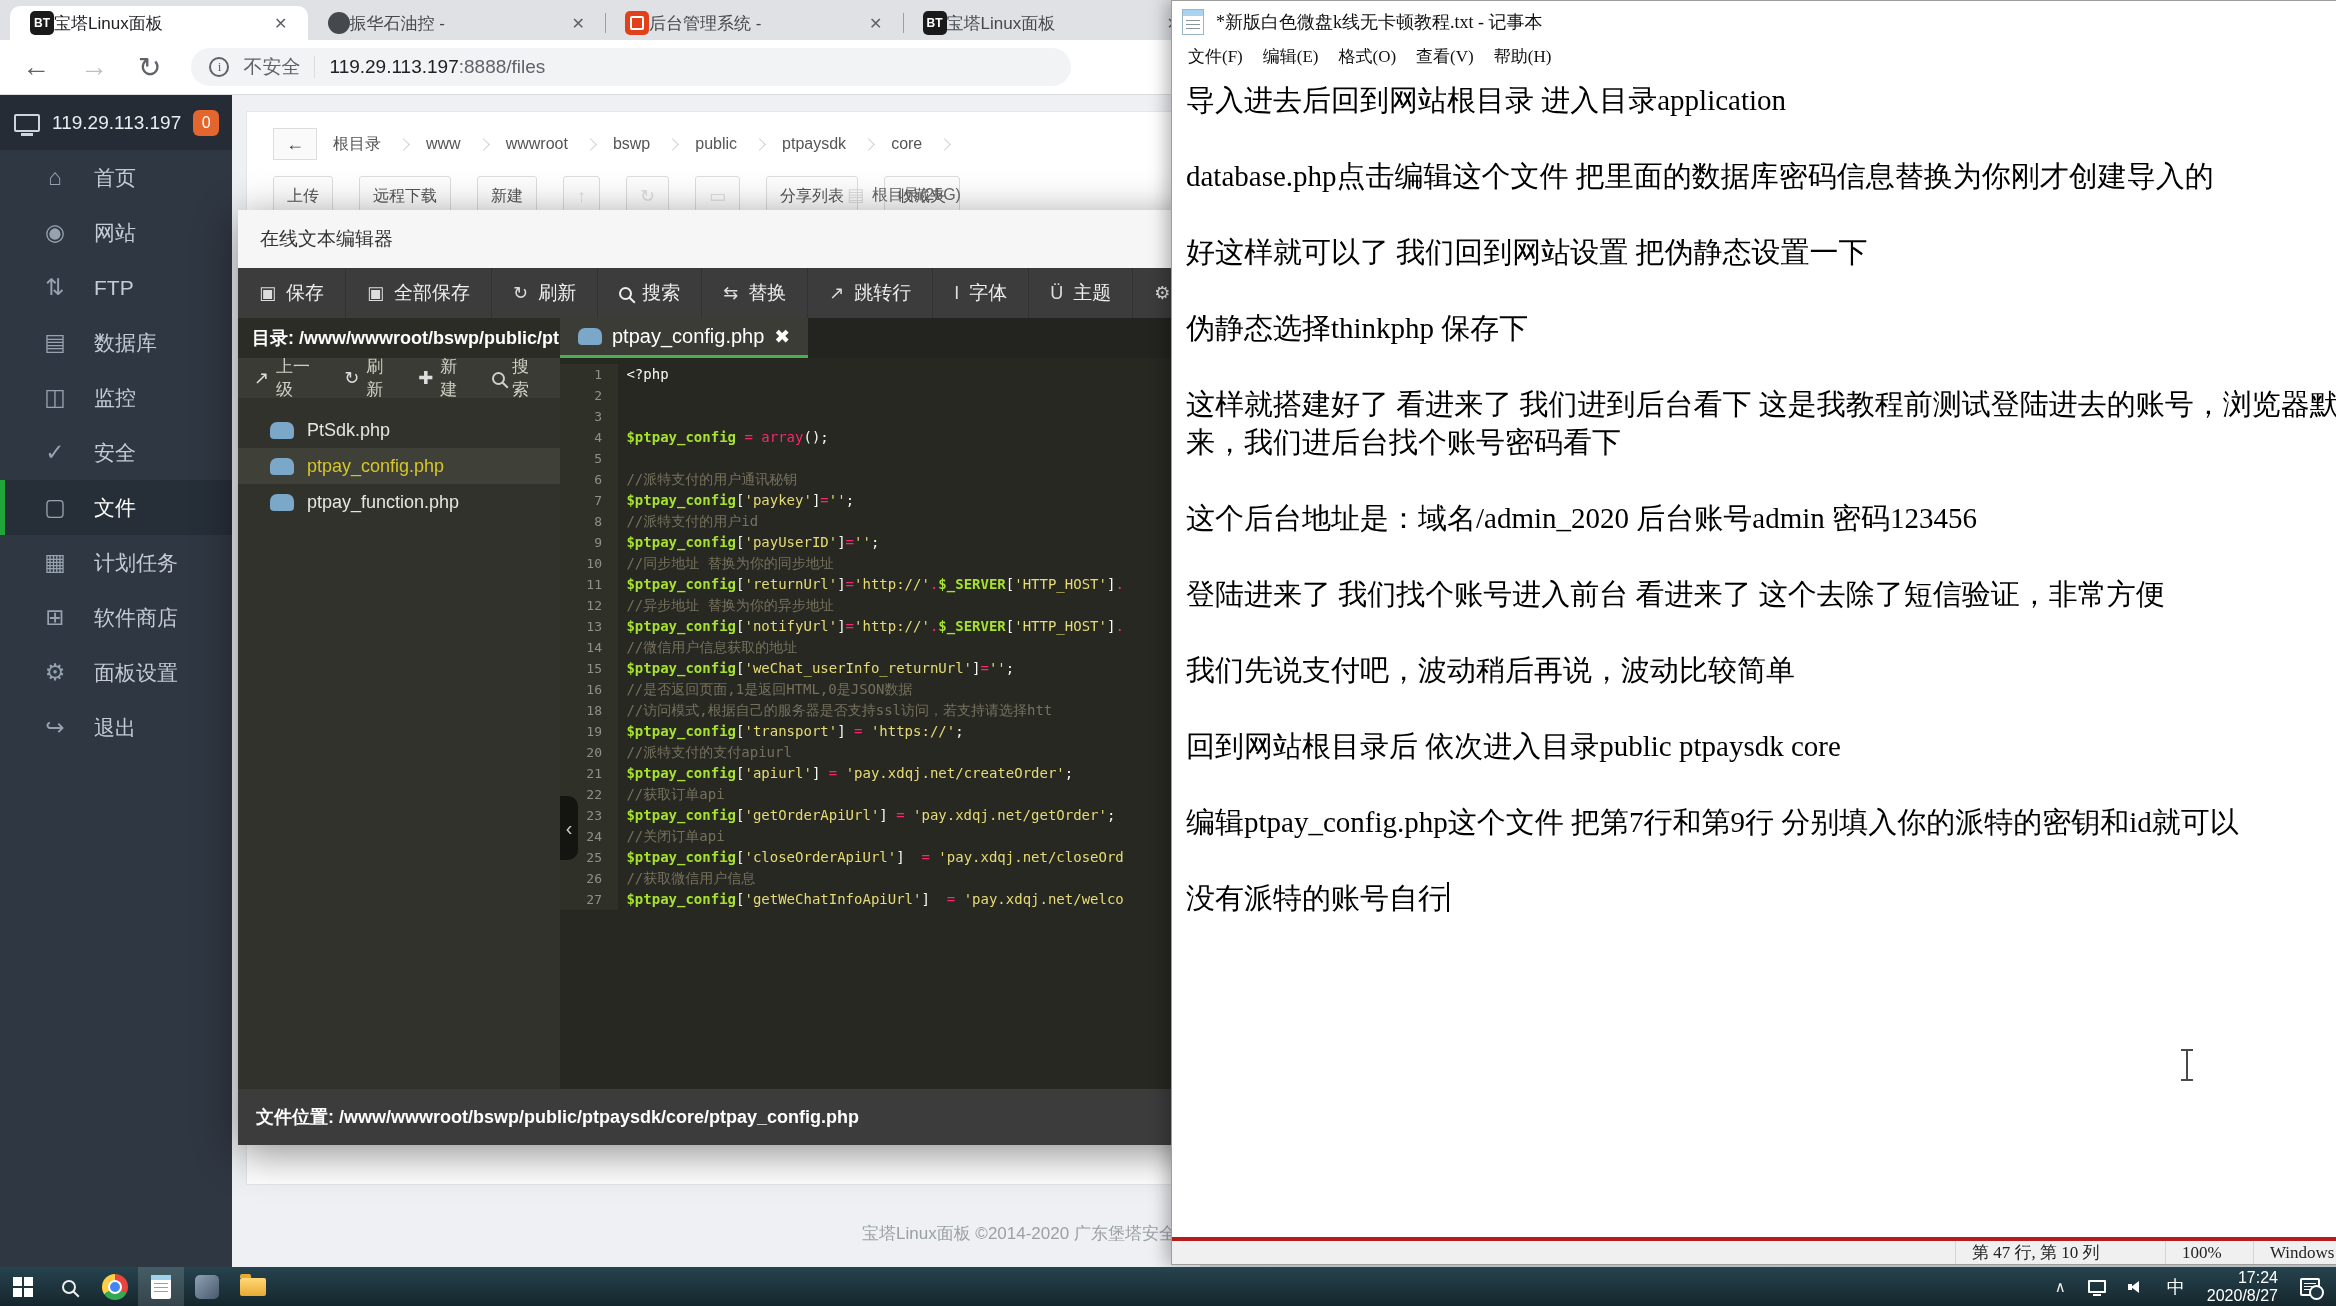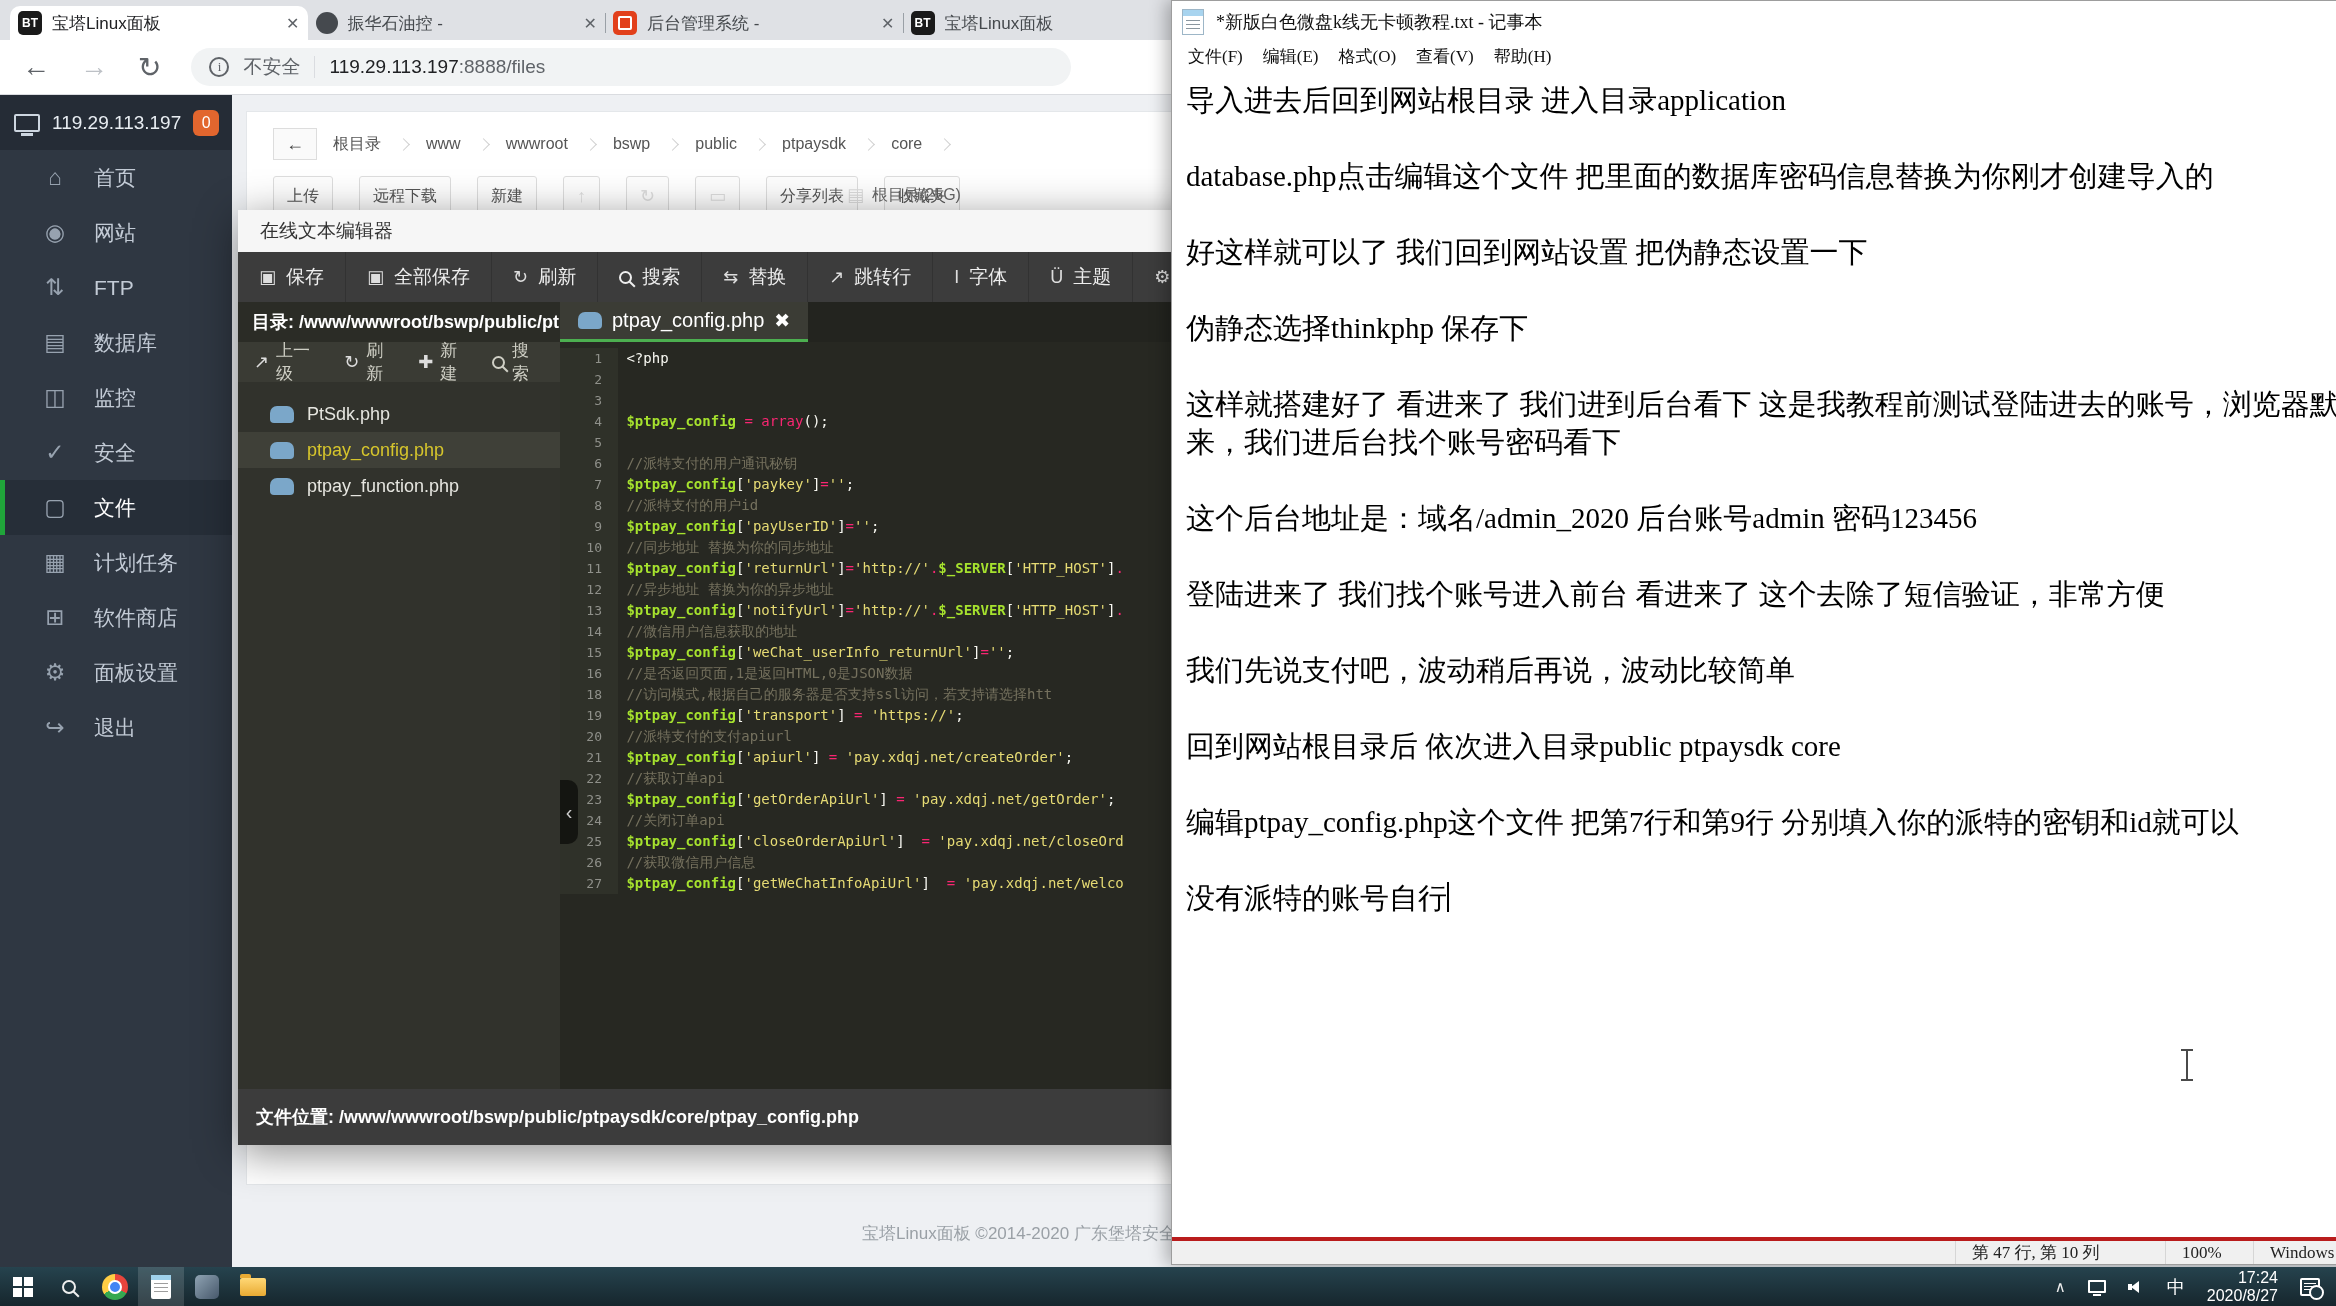--- a/index.html
+++ b/index.html
@@ -2,21 +2,21 @@
 <html><head>
 <meta charset="utf-8">
 <style>
   * { margin:0; padding:0; box-sizing:border-box; }
   body { font-family:"Liberation Sans","DejaVu Sans",sans-serif; }
   .screen { position:relative; width:2336px; height:1306px; overflow:hidden; background:#d6d9dd; }
 
   
   .browser { position:absolute; left:0; top:0; width:1200px; height:1267px; background:#fff; }
   .tabstrip { height:40px; background:#dfe1e5; display:flex; align-items:flex-end; padding-left:10px; }
-  .tab { position:relative; width:314px; height:34px; display:flex; align-items:center; padding:0 8px; gap:10px; color:#45494d; font-size:17px; }
+  .tab { position:relative; width:314px; height:34px; display:flex; align-items:center; padding:0 20px; color:#45494d; font-size:17px; }
   .tab.active { background:#fff; border-radius:10px 10px 0 0; color:#202124; }
   .tab.sep::before { content:""; position:absolute; left:0; top:7px; bottom:7px; width:1px; background:#9aa0a6; }
   .fav { width:24px; height:24px; flex:none; display:flex; align-items:center; justify-content:center; }
   .fav.bt { background:#1a1a1a; border-radius:5px; color:#fff; font-weight:bold; font-size:12px; }
   .fav.globe { background:#45494e; border-radius:50%; width:22px; height:22px; }
   .fav.app-red { background:#e2401b; border-radius:5px; position:relative; }
   .fav.app-red::after { content:""; position:absolute; inset:5px; border:2px solid #fff; border-radius:2px; }
   .tab .ttl { flex:1; white-space:nowrap; overflow:hidden; }
   .tab .x { color:#5f6368; font-size:16px; }
   .urlrow { height:55px; display:flex; align-items:center; background:#fff; border-bottom:1px solid #dadce0; padding-left:22px; gap:30px; }
@@ -46,21 +46,21 @@
   .backbtn { width:44px; height:32px; border:1px solid #ddd; background:#fafafa; display:flex; align-items:center; justify-content:center; font-size:18px; color:#444; }
   .crumb { height:32px; display:flex; align-items:center; padding:0 16px; color:#555; font-size:16px; background:#fff; }
   .csep { width:9px; height:9px; border-top:1px solid #cfcfcf; border-right:1px solid #cfcfcf; transform:rotate(45deg); margin:0 2px; flex:none; }
   .fm-toolbar { display:flex; gap:26px; margin:16px 0 0 26px; align-items:center; }
   .fm-btn { height:40px; border:1px solid #ddd; border-radius:3px; background:#fdfdfd; display:flex; align-items:center; justify-content:center; padding:0 13px; font-size:16px; color:#555; gap:6px; }
   .fm-disk { position:absolute; left:600px; top:72px; display:flex; align-items:center; gap:8px; color:#666; font-size:16px; }
   .bt-footer { position:absolute; left:630px; top:1127px; color:#9aa0a6; font-size:17px; white-space:nowrap; }
 
   
   .modal { position:absolute; left:238px; top:210px; width:1282px; height:935px; background:#272822; box-shadow:0 8px 40px rgba(0,0,0,.45); z-index:20; display:flex; flex-direction:column; }
-  .m-title { height:42px; background:#f6f6f6; display:flex; align-items:center; padding:0 22px; font-size:19px; color:#333; flex:none; }
+  .m-title { height:58px; background:#f6f6f6; display:flex; align-items:center; padding:0 22px; font-size:19px; color:#333; flex:none; }
   .m-toolbar { height:50px; background:#3c3c3c; display:flex; flex:none; }
   .m-tbtn { display:flex; align-items:center; gap:10px; padding:0 21px; color:#eee; font-size:19px; border-right:1px solid #323232; cursor:default; }
   .tico { font-size:18px; color:#ddd; font-style:normal; }
   .mag { width:13px; height:13px; border:2px solid currentColor; border-radius:50%; position:relative; display:inline-block; flex:none; }
   .mag::after { content:""; position:absolute; width:8px; height:2px; background:currentColor; transform:rotate(45deg); right:-6px; bottom:-3px; }
   .m-pathbar { height:40px; background:#23241f; display:flex; align-items:stretch; flex:none; }
   .m-dir { width:322px; background:#2b2c26; color:#fff; font-size:18px; font-weight:600; display:flex; align-items:center; padding:0 14px; white-space:nowrap; overflow:hidden; flex:none; }
   .m-tab { display:flex; align-items:center; gap:10px; padding:0 18px; background:#3b3c35; border-bottom:3px solid #4caf50; color:#fff; font-size:20px; }
   .php-ico { width:24px; height:17px; background:#7ba7c9; border-radius:7px 7px 4px 4px; flex:none; }
   .m-tab .mx { font-weight:bold; font-size:19px; }

